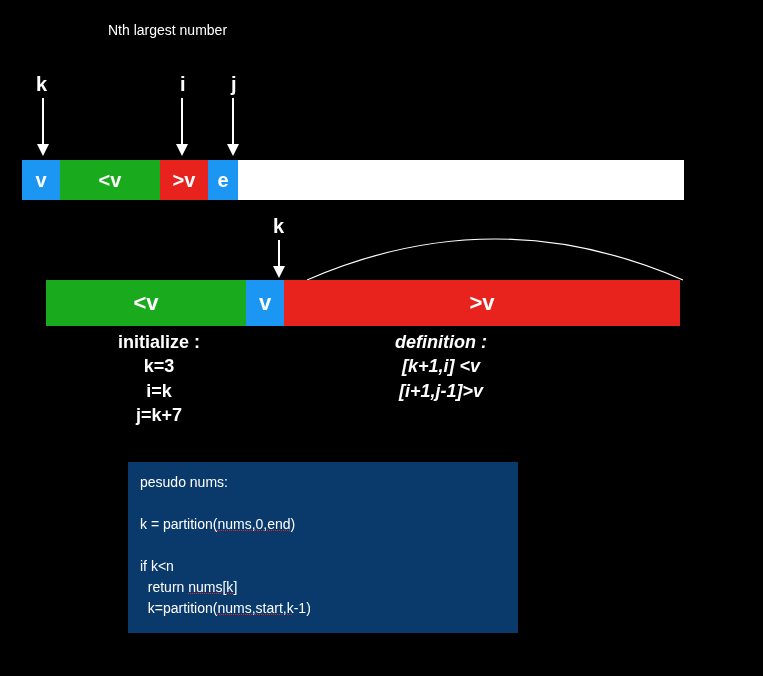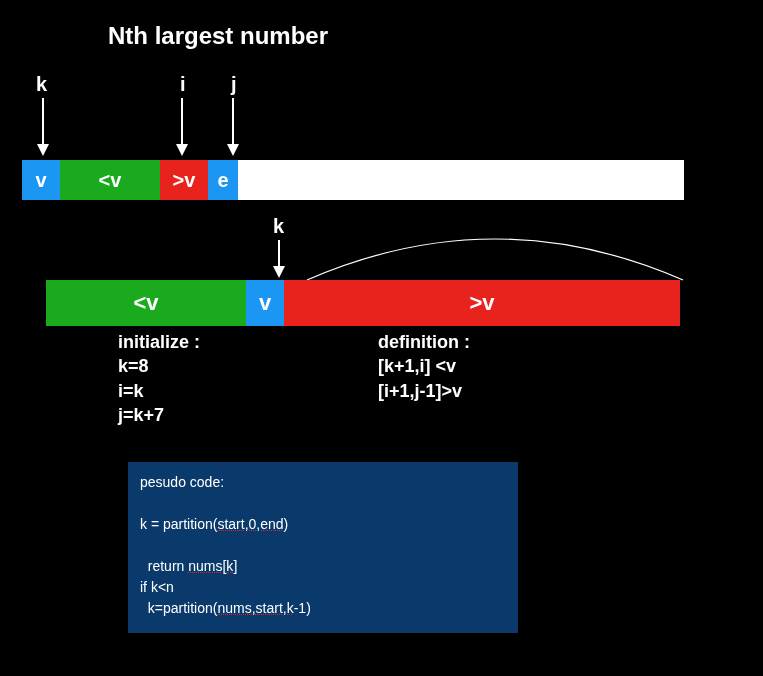--- a/index.html
+++ b/index.html
@@ -8,22 +8,22 @@
       color: #fff;
       font-family: Arial, Helvetica, sans-serif;
       width: 763px;
       height: 676px;
       position: relative;
     }
     .title {
       position: absolute;
       top: 22px;
       left: 108px;
-      font-size: 24px;
-      font-weight: bold;
+      font-size: 14px;
+      font-weight: normal;
     }
     .pointer-label {
       position: absolute;
       font-size: 20px;
       font-weight: bold;
     }
     .arrow-down {
       position: absolute;
     }
     .arrow-down svg { display: block; }
@@ -65,25 +65,25 @@
     .arc {
       position: absolute;
       top: 228px;
       left: 305px;
     }
 
     .text-block {
       position: absolute;
       font-size: 18px;
       font-weight: bold;
-      text-align: left;
+      text-align: center;
       line-height: 1.35;
     }
     .init-block { top: 330px; left: 118px; }
-    .def-block { top: 330px; left: 378px; }
+    .def-block { top: 330px; left: 395px; font-style: italic; }
 
     .code-box {
       position: absolute;
       top: 462px;
       left: 128px;
       width: 390px;
       background: #0a3a6b;
       padding: 10px 12px 14px 12px;
       font-size: 14px;
       line-height: 1.5;
@@ -148,34 +148,34 @@
 </div>
 
 <div class="bar-row-2">
   <div class="seg green" style="width:200px;font-size:22px;">&lt;v</div>
   <div class="seg blue" style="width:38px;font-size:22px;">v</div>
   <div class="seg red" style="width:396px;font-size:22px;">&gt;v</div>
 </div>
 
 <div class="text-block init-block">
   <div>initialize :</div>
-  <div>k=8</div>
+  <div>k=3</div>
   <div>i=k</div>
   <div>j=k+7</div>
 </div>
 
 <div class="text-block def-block">
   <div>definition :</div>
   <div>[k+1,i] &lt;v</div>
   <div>[i+1,j-1]&gt;v</div>
 </div>
 
 <div class="code-box">
-  <div class="code-line">pesudo code:</div>
+  <div class="code-line">pesudo nums:</div>
   <div class="code-line">&nbsp;</div>
   <div id="code-body">
-      <div class="code-line">k = partition(<span class="dotted-red">start,0,end</span>)</div>
+      <div class="code-line">k = partition(<span class="dotted-red">nums,0,end</span>)</div>
       <div class="code-line">&nbsp;</div>
+      <div class="code-line">if k&lt;n</div>
       <div class="code-line">  return <span class="dotted-red">nums[k</span>]</div>
-      <div class="code-line">if k&lt;n</div>
       <div class="code-line">  k=partition(<span class="dotted-red">nums,start,k</span>-1)</div>
     </div>
 </div>
 
 </body></html>

